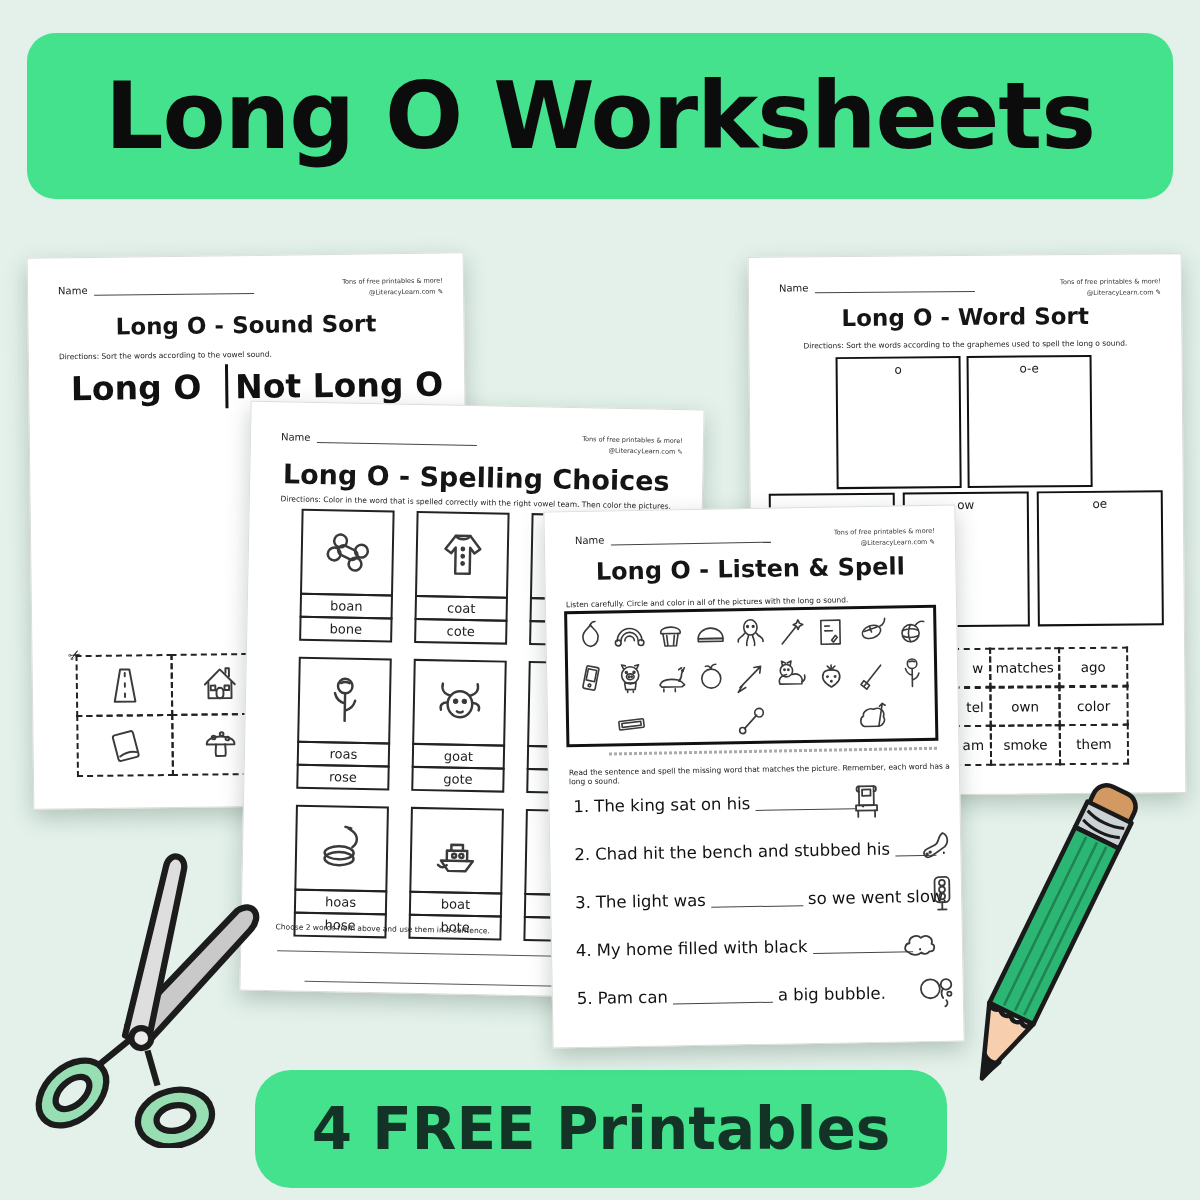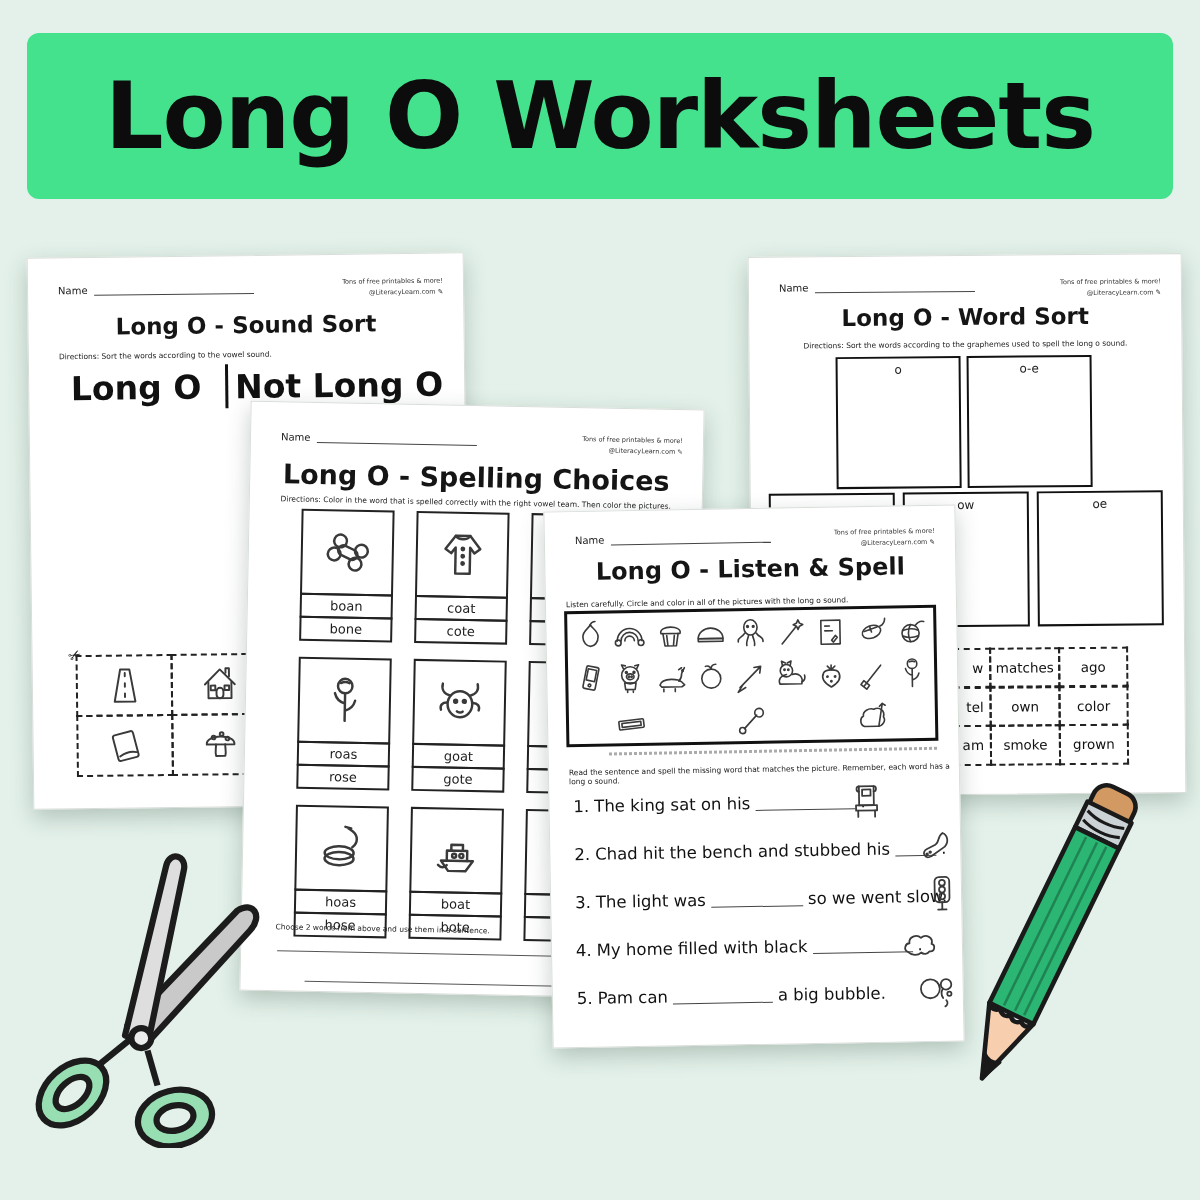--- a/index.html
+++ b/index.html
@@ -1,21 +1,21 @@
 <!DOCTYPE html>
 <html><head>
 <meta charset="utf-8">
 <style>
   html,body{margin:0;padding:0;}
   .stage{position:relative;width:1200px;height:1200px;background:#e3f1ea;overflow:hidden;
          font-family:"DejaVu Sans",sans-serif;color:#1d1d1d;}
 
   
   .banner{position:absolute;background:#45e28e;display:flex;align-items:center;justify-content:center;}
-  .banner-top{left:27px;top:33px;width:1146px;height:166px;border-radius:12px;}
+  .banner-top{left:27px;top:33px;width:1146px;height:166px;border-radius:28px;}
   .banner-top .banner-text{font-size:92px;font-weight:800;letter-spacing:-1px;color:#0c0c0c;}
   .banner-bottom{left:255px;top:1070px;width:692px;height:118px;border-radius:36px;}
   .banner-bottom .banner-text{font-size:58px;font-weight:800;color:#133326;}
 
   
   .paper{position:absolute;background:#fff;border:1px solid #d9ded9;
          box-shadow:0 8px 22px rgba(30,60,45,.25);}
   #paper-sound{left:30px;top:255px;width:435px;height:550px;transform:rotate(-0.7deg);z-index:1;}
   #paper-word{left:750px;top:255px;width:432px;height:538px;transform:rotate(-0.5deg);z-index:1;}
   #paper-spell{left:245px;top:405px;width:452px;height:588px;transform:rotate(1.1deg);z-index:2;}
@@ -213,21 +213,21 @@
       </div>
     <div class="word-card-grid" id="word-card-grid">
         <div class="word-cell frag">w</div>
         <div class="word-cell">matches</div>
         <div class="word-cell">ago</div>
         <div class="word-cell frag">tel</div>
         <div class="word-cell">own</div>
         <div class="word-cell">color</div>
         <div class="word-cell frag">am</div>
         <div class="word-cell">smoke</div>
-        <div class="word-cell">grown</div>
+        <div class="word-cell">them</div>
       </div>
   </div>
 
   <div class="paper" id="paper-spell">
     <div class="name-row">
       <span>Name</span>
       <span class="name-line"></span>
     </div>
     <div class="fineprint">
       <div>Tons of free printables &amp; more!</div>
@@ -630,13 +630,16 @@
       <rect x="26" y="4" width="44" height="34" rx="14" fill="#d29a62"></rect>
       <rect x="24" y="28" width="48" height="28" fill="#ccd3d6"></rect>
       <path d="M28 36c12 5 28 5 40 0M28 46c12 5 28 5 40 0" fill="none" stroke-width="3"></path>
       <rect x="24" y="56" width="48" height="192" fill="#2bb673"></rect>
       <path d="M38 60v184M50 60v184M60 60v184" stroke="rgba(0,0,0,.28)" stroke-width="2.5"></path>
       <path d="M24 248q6 7 12 1q6 7 12 1q6 7 12 1q7 6 12-3L50 318Z" fill="#f8cfae"></path>
       <path d="M41 294 50 318 59 296q-9 6-18-2z" fill="#1a1a1a" stroke-width="3"></path>
     </g>
   </svg>
 
+  <div class="banner banner-bottom">
+    <span class="banner-text">4 FREE Printables</span>
+  </div>
 </div>
 
 </body></html>

